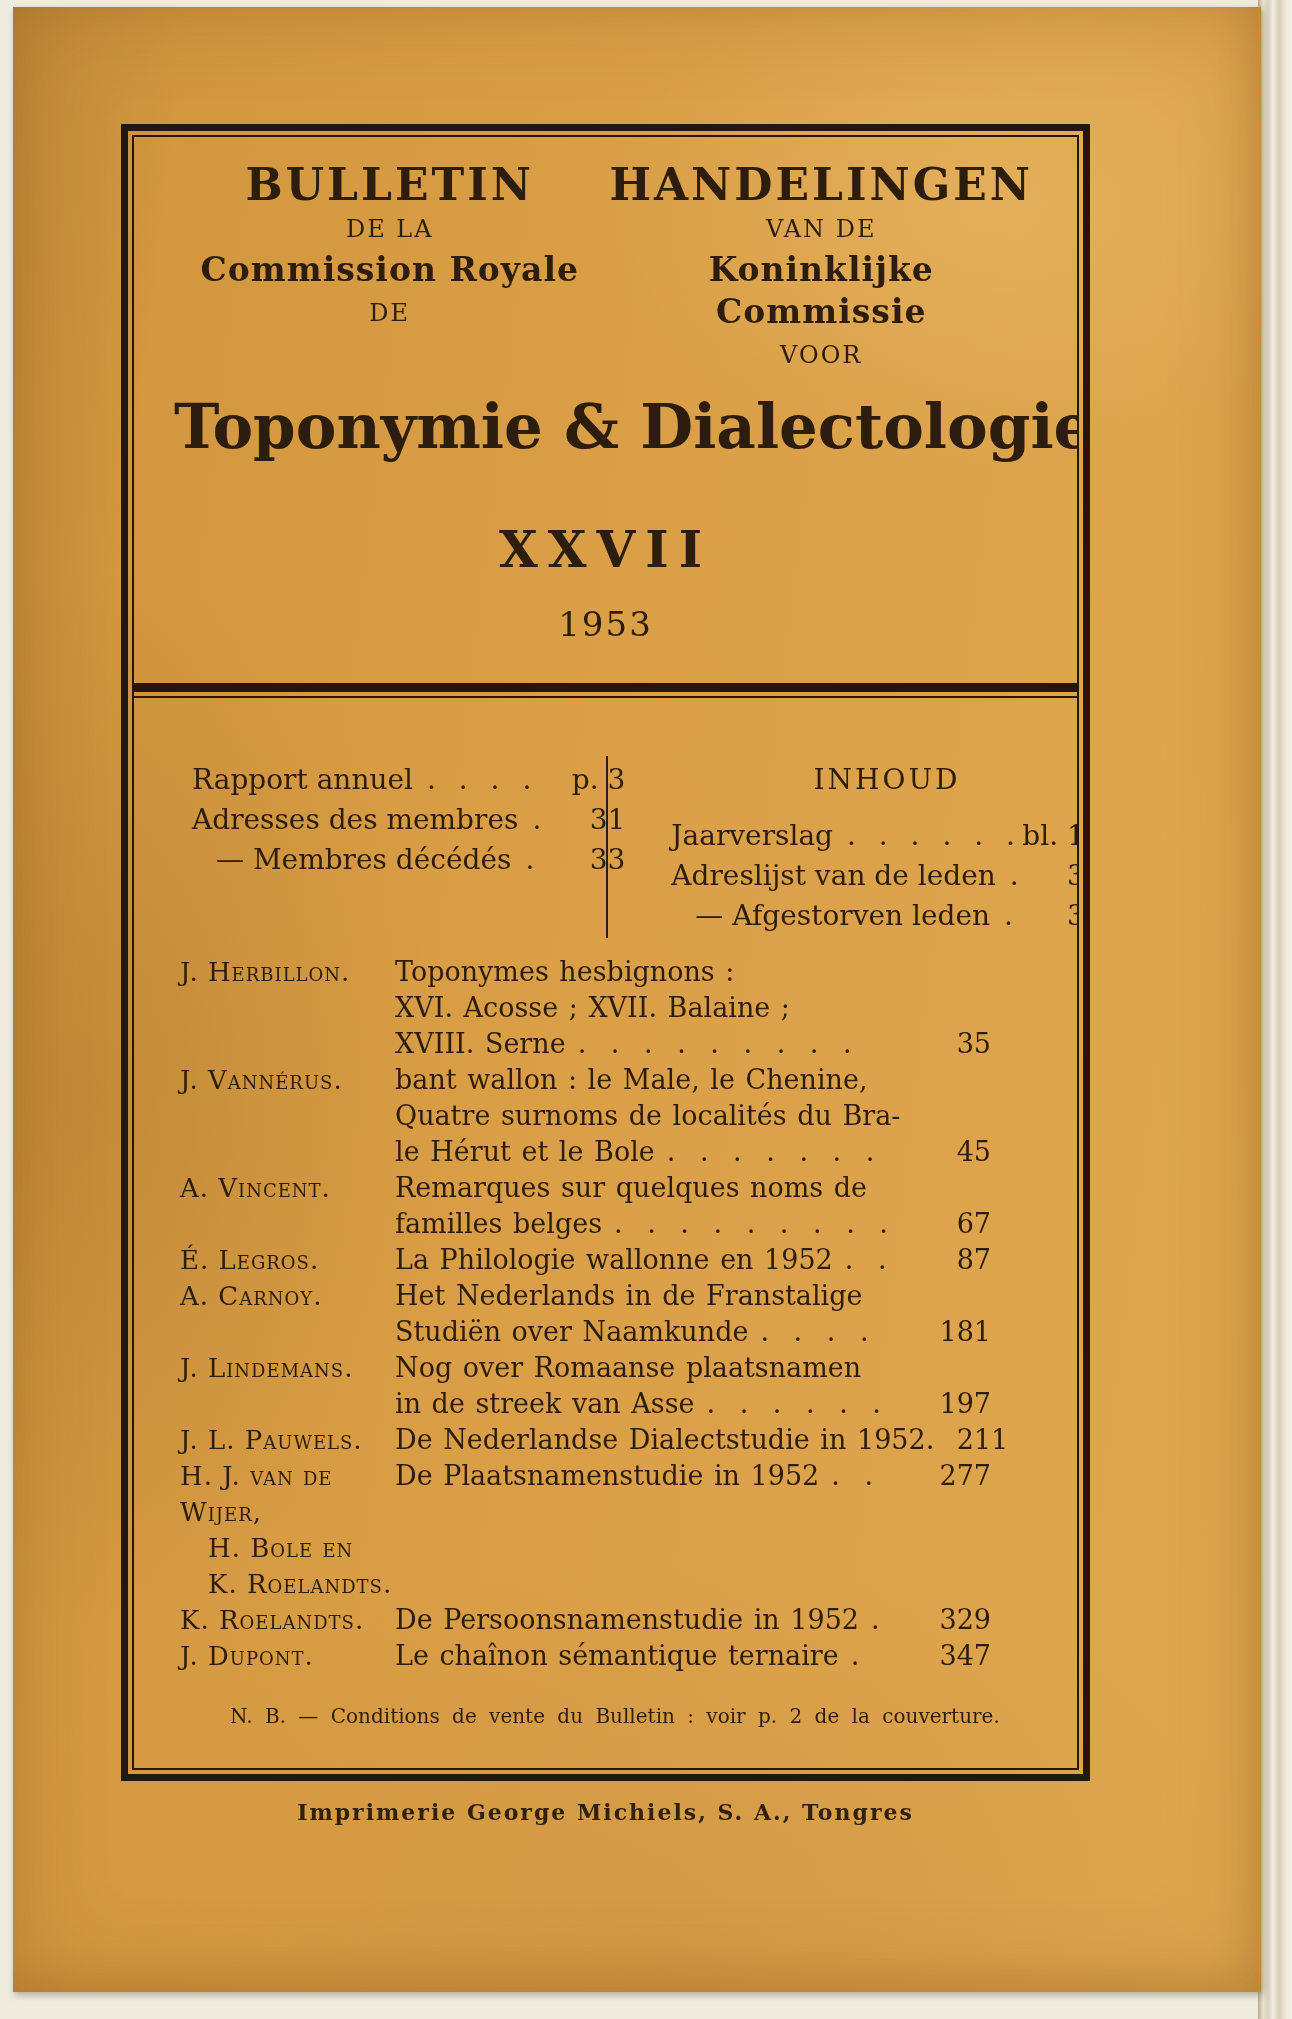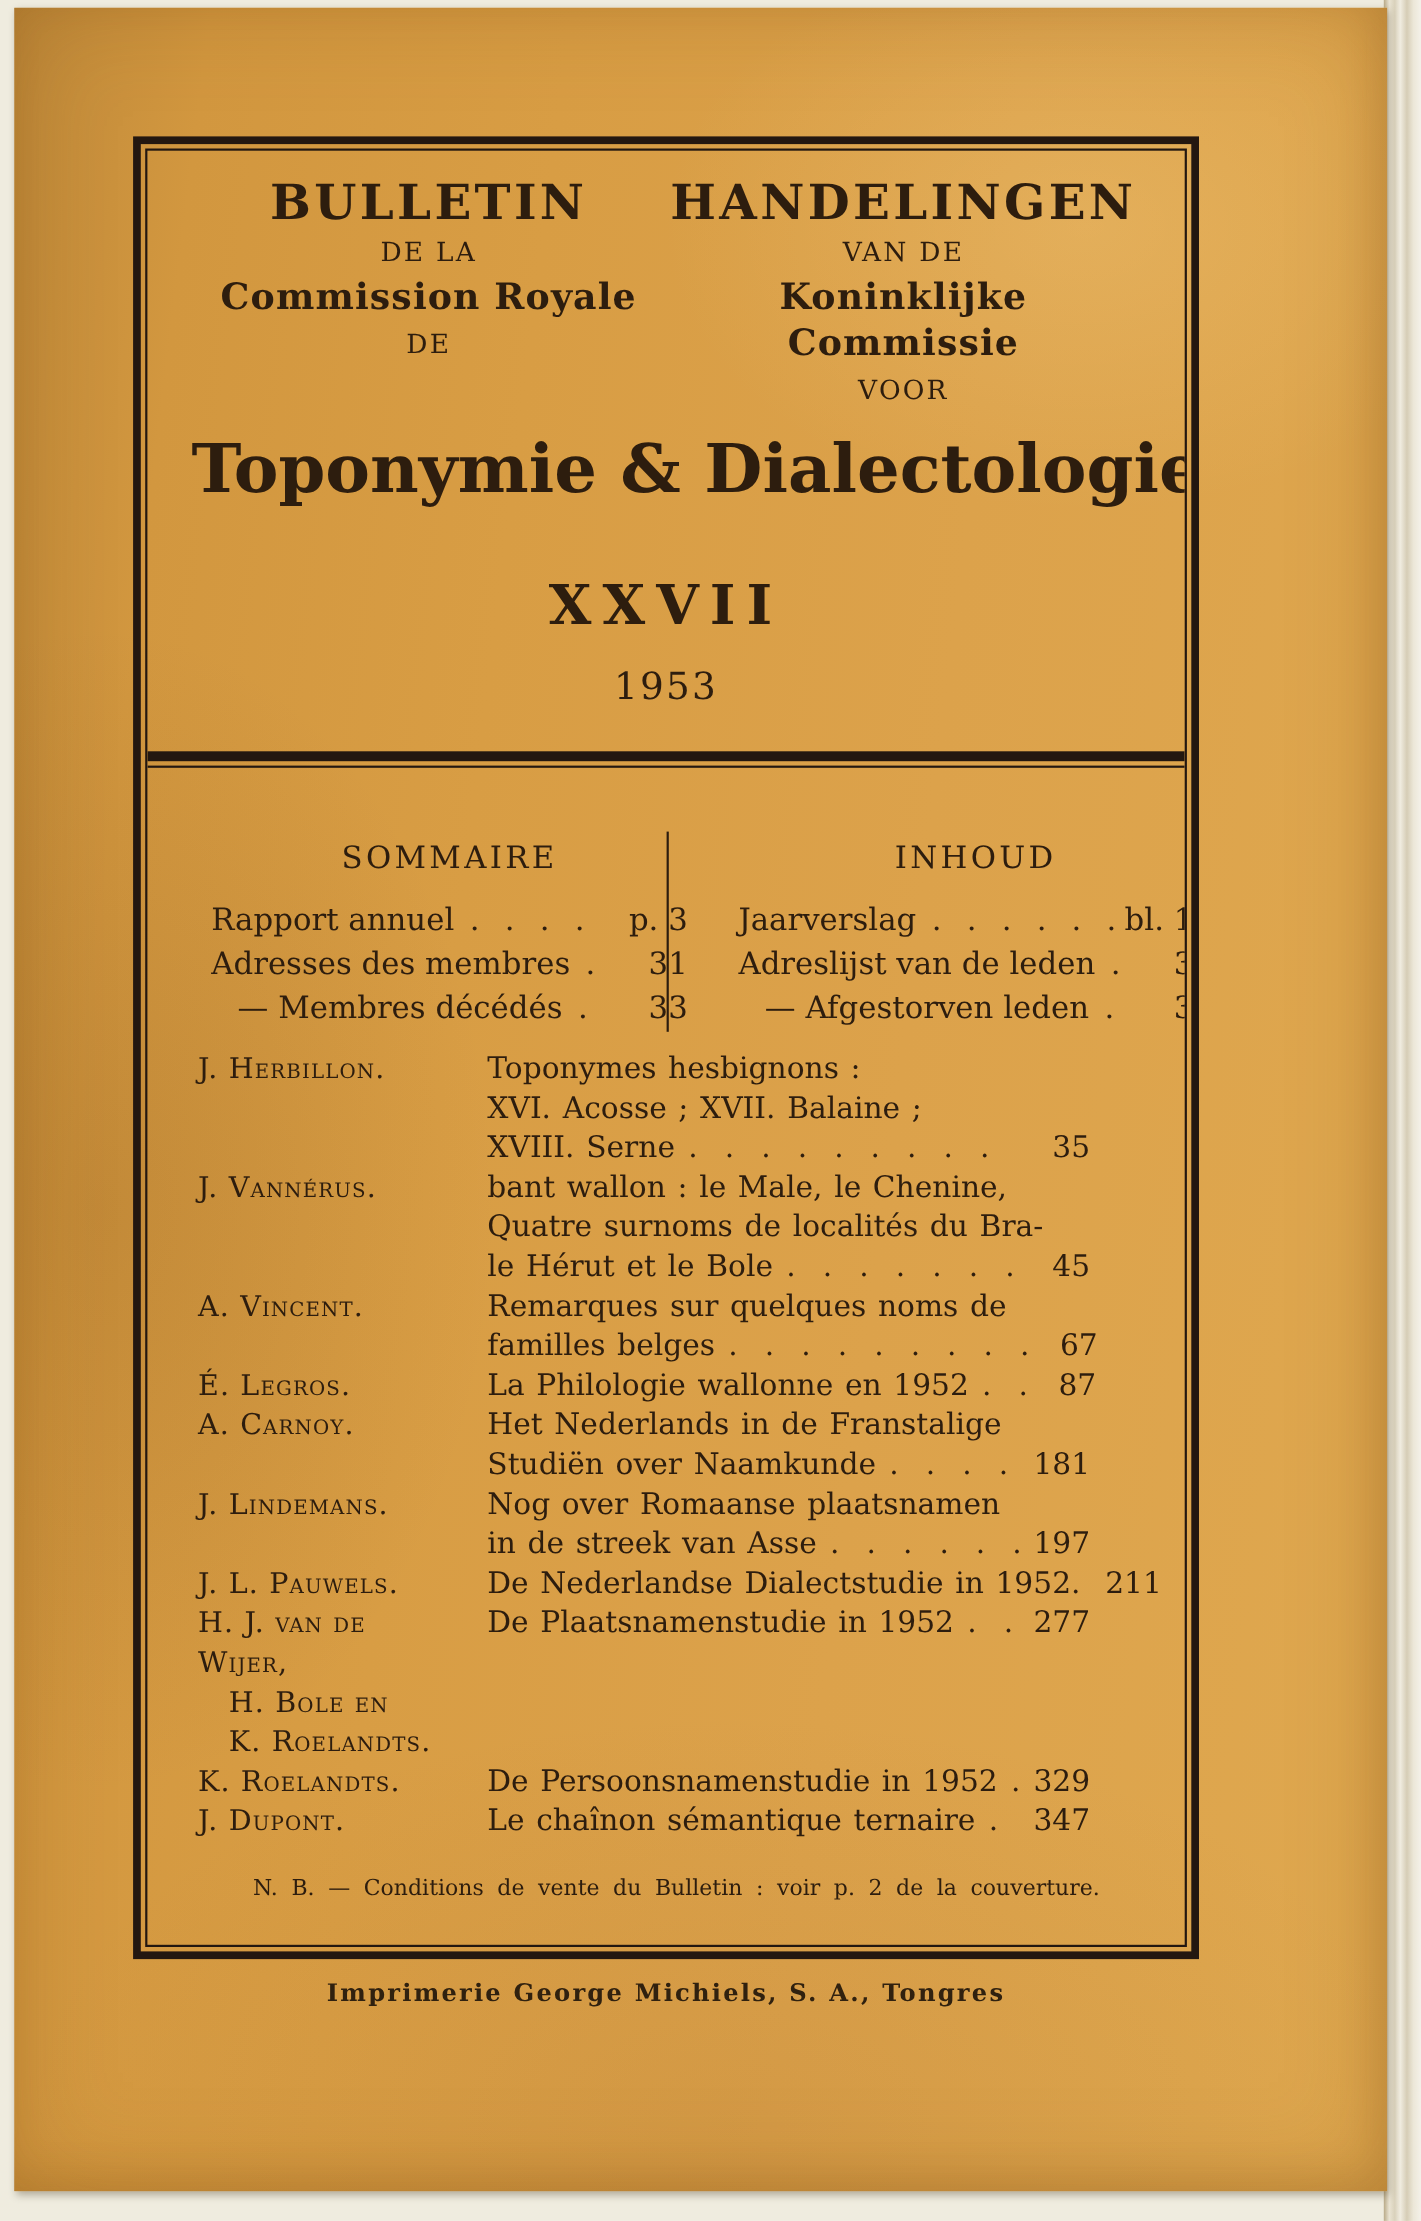--- a/index.html
+++ b/index.html
@@ -68,21 +68,21 @@
   .toc-col.left{padding:0 22px 0 18px;}
   .toc-col.right{padding:0 16px 0 24px;}
   .toc-heading{text-align:center;letter-spacing:3px;line-height:40px;margin-bottom:16px;}
   .toc-row{display:flex;line-height:40px;}
   .toc-row.indent .toc-label{padding-left:24px;}
   .toc-label{white-space:nowrap;}
   .toc-leader{flex:1;overflow:hidden;white-space:nowrap;padding-left:14px;word-spacing:14px;}
   .toc-page{min-width:84px;text-align:right;white-space:nowrap;}
   
   .articles{margin-top:18px;padding-right:46px;font-size:27px;}
-  .article{display:flex;gap:48px;}
+  .article{display:flex;}
   .article-author{width:215px;flex:none;font-variant-caps:small-caps;letter-spacing:1px;line-height:36px;padding-left:6px;font-size:26px;}
   .author-line.cont{padding-left:28px;}
   .article-title{flex:1;line-height:36px;word-spacing:2px;}
   .title-last{display:flex;}
   .t-text{white-space:nowrap;}
   .t-leader{flex:1;overflow:hidden;white-space:nowrap;padding-left:12px;word-spacing:16px;}
   .t-page{min-width:62px;text-align:right;white-space:nowrap;flex:none;}
   
   .notes{margin-top:22px;font-weight:normal;font-size:20px;line-height:40px;}
   .note{margin:8px 0 0;text-align:justify;text-indent:56px;word-spacing:6px;}
@@ -120,21 +120,20 @@
 
         <div class="main-title">Toponymie &amp; Dialectologie</div>
         <div class="volume">XXVII</div>
         <div class="year">1953</div>
 
         <div class="rule"></div>
 
         <div class="toc">
           <div class="toc-divider"></div>
           <div class="toc-col left">
-            <div class="toc-heading">SOMMAIRE</div>
             <div>
                 <div class="toc-row">
                   <span class="toc-label">Rapport annuel</span>
                   <span class="toc-leader">. . . .</span>
                   <span class="toc-page">p. 3</span>
                 </div>
                 <div class="toc-row">
                   <span class="toc-label">Adresses des membres</span>
                   <span class="toc-leader">.</span>
                   <span class="toc-page">31</span>

